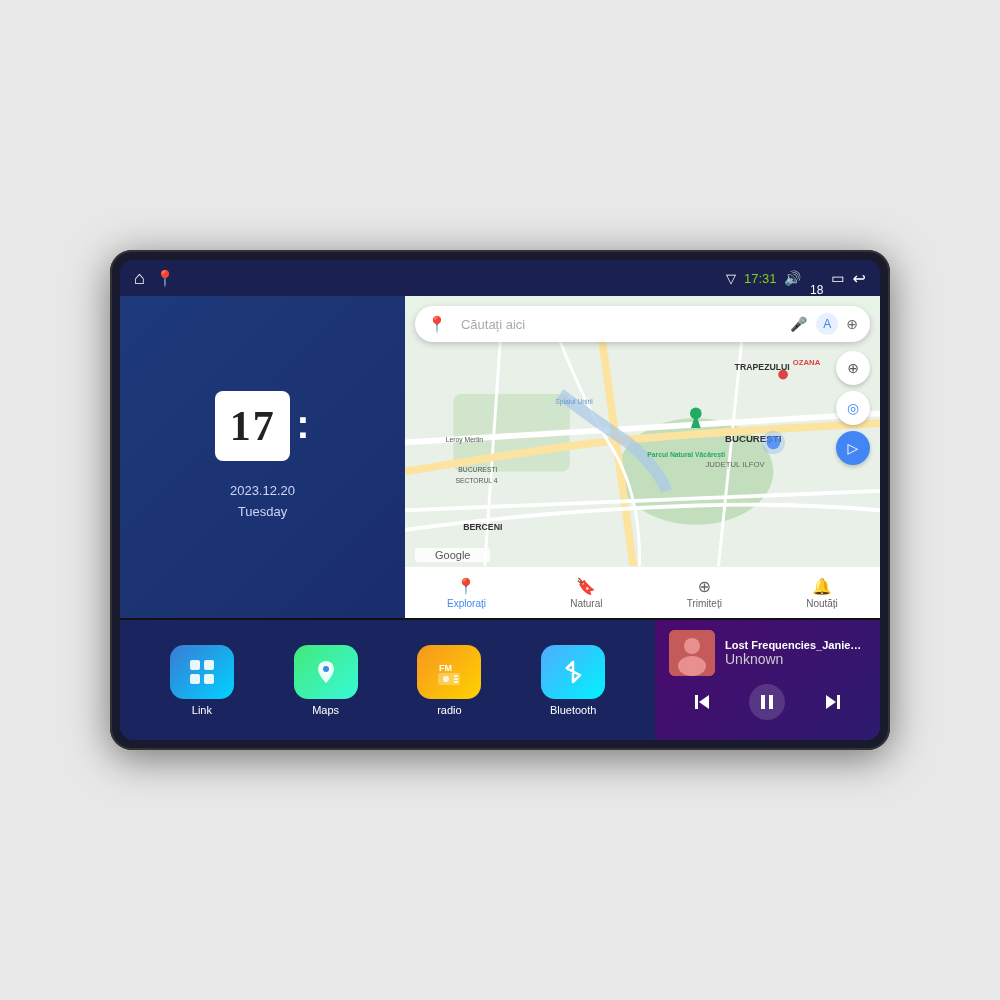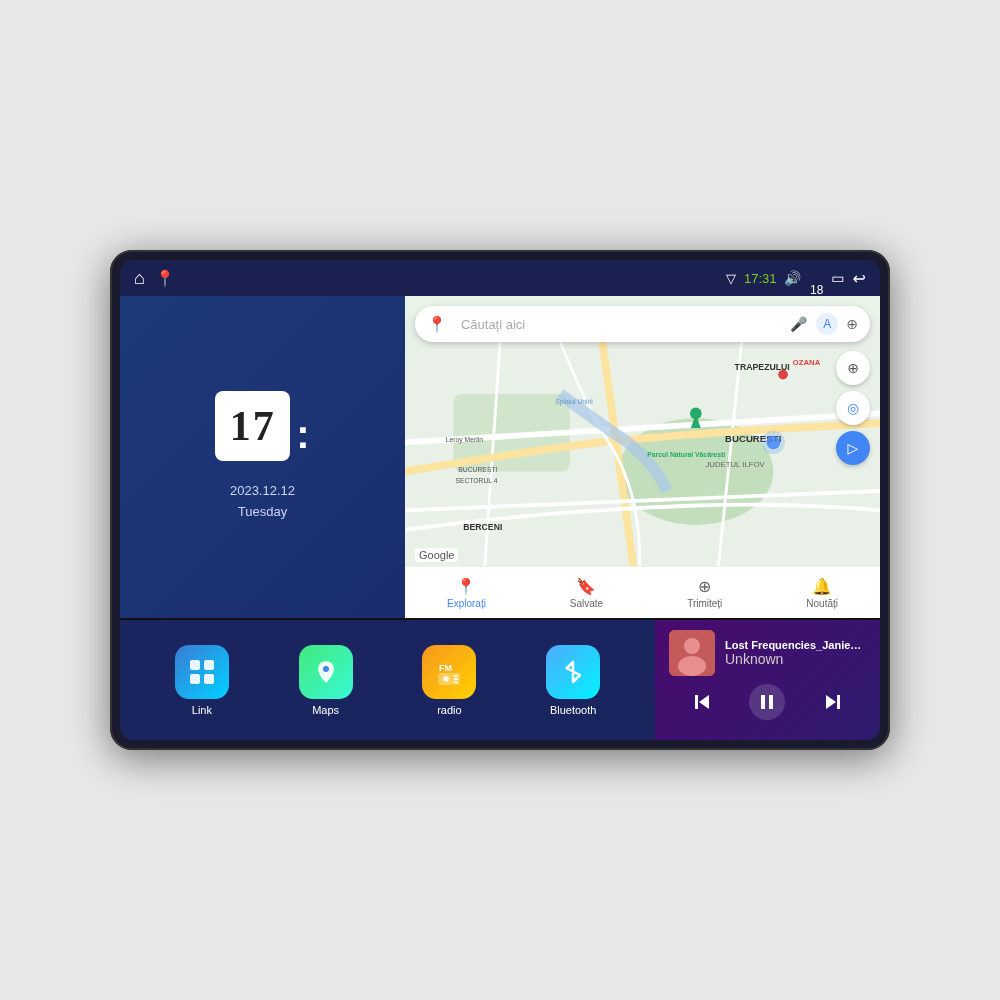--- a/index.html
+++ b/index.html
@@ -86,21 +86,21 @@
       display: flex;
       flex-direction: column;
       align-items: center;
       justify-content: center;
       padding: 20px;
       flex-shrink: 0;
     }
 
     .clock-display {
       display: flex;
-      align-items: flex-end;
+      align-items: center;
       gap: 6px;
       margin-bottom: 20px;
     }
 
     .clock-digit {
       background: #fff;
       color: #222;
       border-radius: 8px;
       font-size: 42px;
       font-weight: bold;
@@ -237,21 +237,21 @@
 
     .app-item {
       display: flex;
       flex-direction: column;
       align-items: center;
       gap: 5px;
       cursor: pointer;
     }
 
     .app-icon-wrapper {
-      width: 54px;
+      width: 64px;
       height: 54px;
       border-radius: 14px;
       display: flex;
       align-items: center;
       justify-content: center;
       font-size: 26px;
     }
 
     .app-label {
       color: #fff;
@@ -343,21 +343,21 @@
       background: #111;
     }
 
     .google-logo {
       position: absolute;
       bottom: 56px;
       left: 10px;
       font-size: 11px;
       color: #555;
       background: rgba(255,255,255,0.8);
-      padding: 1px 4px;
+      padding: 1px 20px;
       border-radius: 2px;
     }
   </style>
 </head>
 <body>
 
 <div class="device-outer">
   <div class="device-screen">
 
     <div class="status-bar">
@@ -377,21 +377,21 @@
 
     <div class="main-content">
       <div class="top-section">
 
         <div class="clock-panel">
           <div class="clock-display">
             <div class="clock-digit">17</div>
             <div class="clock-colon">:</div>
           </div>
           <div class="clock-date">
-            <div>2023.12.12</div>
+            <div>2023.12.20</div>
             <div>Tuesday</div>
           </div>
         </div>
 
         <div class="map-panel">
           
           <svg class="map-svg" viewBox="0 0 490 290" xmlns="http://www.w3.org/2000/svg">
 
             <rect width="490" height="290" fill="#e8f0e8"></rect>
 
@@ -448,21 +448,21 @@
           <div class="google-logo">Google</div>
 
           
           <div class="map-nav-bottom">
             <div class="map-nav-item active">
               <span class="map-nav-icon">📍</span>
               <span>Explorați</span>
             </div>
             <div class="map-nav-item">
               <span class="map-nav-icon">🔖</span>
-              <span>Salvate</span>
+              <span>Natural</span>
             </div>
             <div class="map-nav-item">
               <span class="map-nav-icon">⊕</span>
               <span>Trimiteți</span>
             </div>
             <div class="map-nav-item">
               <span class="map-nav-icon">🔔</span>
               <span>Noutăți</span>
             </div>
           </div>

